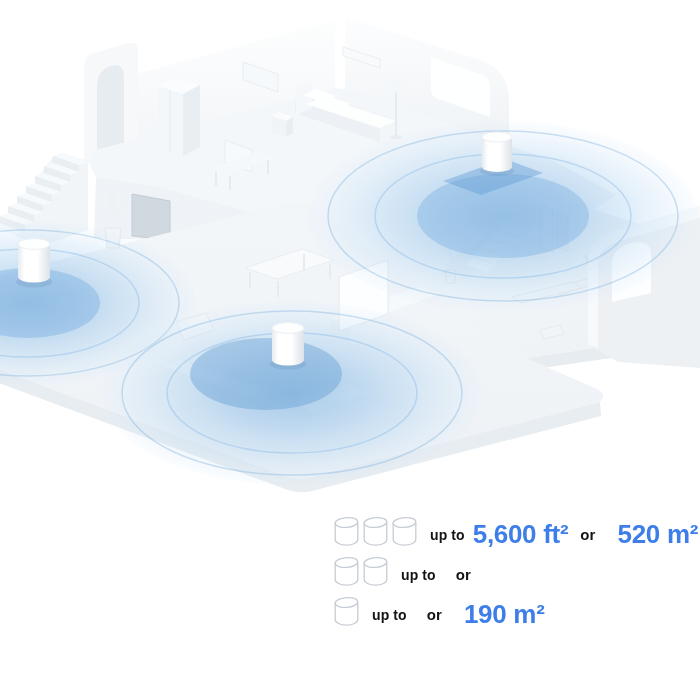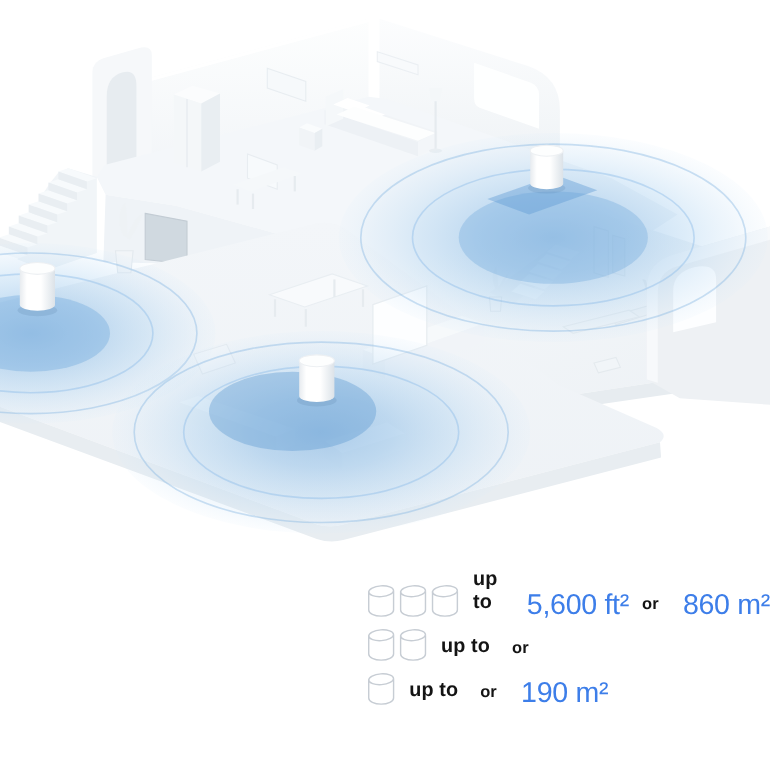--- a/index.html
+++ b/index.html
@@ -9,23 +9,23 @@
     -webkit-font-smoothing:antialiased;
   }
   .scene{position:absolute;left:0;top:0;width:700px;height:505px;}
   .legend{
     position:absolute;left:333px;top:516px;
     display:flex;flex-direction:column;gap:9px;
   }
   .legend-row{display:flex;align-items:flex-end;}
   .units{display:flex;align-items:flex-end;gap:2px;margin-right:12px;}
   .units svg{display:block;}
-  .upto{font-size:18px;font-weight:700;color:#141414;margin:0 8px 4px 0;letter-spacing:.1px;}
+  .upto{font-size:14px;font-weight:700;color:#141414;margin:0 8px 4px 0;letter-spacing:.1px;}
   .conj{font-size:15px;font-weight:700;color:#141414;margin:0 22px 4px 12px;letter-spacing:.1px;}
-  .val{font-size:26px;font-weight:400;color:#3d7ee9;line-height:1;letter-spacing:-0.3px;white-space:nowrap;}
+  .val{font-size:26px;font-weight:700;color:#3d7ee9;line-height:1;letter-spacing:-0.3px;white-space:nowrap;}
 </style>
 </head>
 <body>
 
 <div class="scene">
 <svg width="700" height="505" viewBox="0 0 700 505">
   <defs>
     <linearGradient id="wallGrad" x1="0" y1="0" x2="0" y2="1">
       <stop offset="0" stop-color="#fdfefe"></stop>
           <stop offset="1" stop-color="#f2f5f8"></stop>
@@ -256,21 +256,21 @@
           <ellipse cx="13.5" cy="6.5" rx="11.3" ry="4.9" transform="rotate(-4 13.5 6.5)" fill="#ffffff" stroke="#c7cdd4" stroke-width="1.3"></ellipse>
         </svg>
         <svg width="27" height="31" viewBox="0 0 27 31">
           <path d="M2.2,6.5 L2.2,23.5 A11.3,5.6 0 0 0 24.8,23.5 L24.8,6.5" fill="#ffffff" stroke="#c7cdd4" stroke-width="1.3" stroke-linejoin="round"></path>
           <ellipse cx="13.5" cy="6.5" rx="11.3" ry="4.9" transform="rotate(-4 13.5 6.5)" fill="#ffffff" stroke="#c7cdd4" stroke-width="1.3"></ellipse>
         </svg>
       </span>
     <span class="upto">up to</span>
     <span class="val">5,600 ft²</span>
     <span class="conj">or</span>
-    <span class="val">860 m²</span>
+    <span class="val">520 m²</span>
   </div>
   <div class="legend-row">
     <span class="units">
         <svg width="27" height="31" viewBox="0 0 27 31">
           <path d="M2.2,6.5 L2.2,23.5 A11.3,5.6 0 0 0 24.8,23.5 L24.8,6.5" fill="#ffffff" stroke="#c7cdd4" stroke-width="1.3" stroke-linejoin="round"></path>
           <ellipse cx="13.5" cy="6.5" rx="11.3" ry="4.9" transform="rotate(-4 13.5 6.5)" fill="#ffffff" stroke="#c7cdd4" stroke-width="1.3"></ellipse>
         </svg>
         <svg width="27" height="31" viewBox="0 0 27 31">
           <path d="M2.2,6.5 L2.2,23.5 A11.3,5.6 0 0 0 24.8,23.5 L24.8,6.5" fill="#ffffff" stroke="#c7cdd4" stroke-width="1.3" stroke-linejoin="round"></path>
           <ellipse cx="13.5" cy="6.5" rx="11.3" ry="4.9" transform="rotate(-4 13.5 6.5)" fill="#ffffff" stroke="#c7cdd4" stroke-width="1.3"></ellipse>

